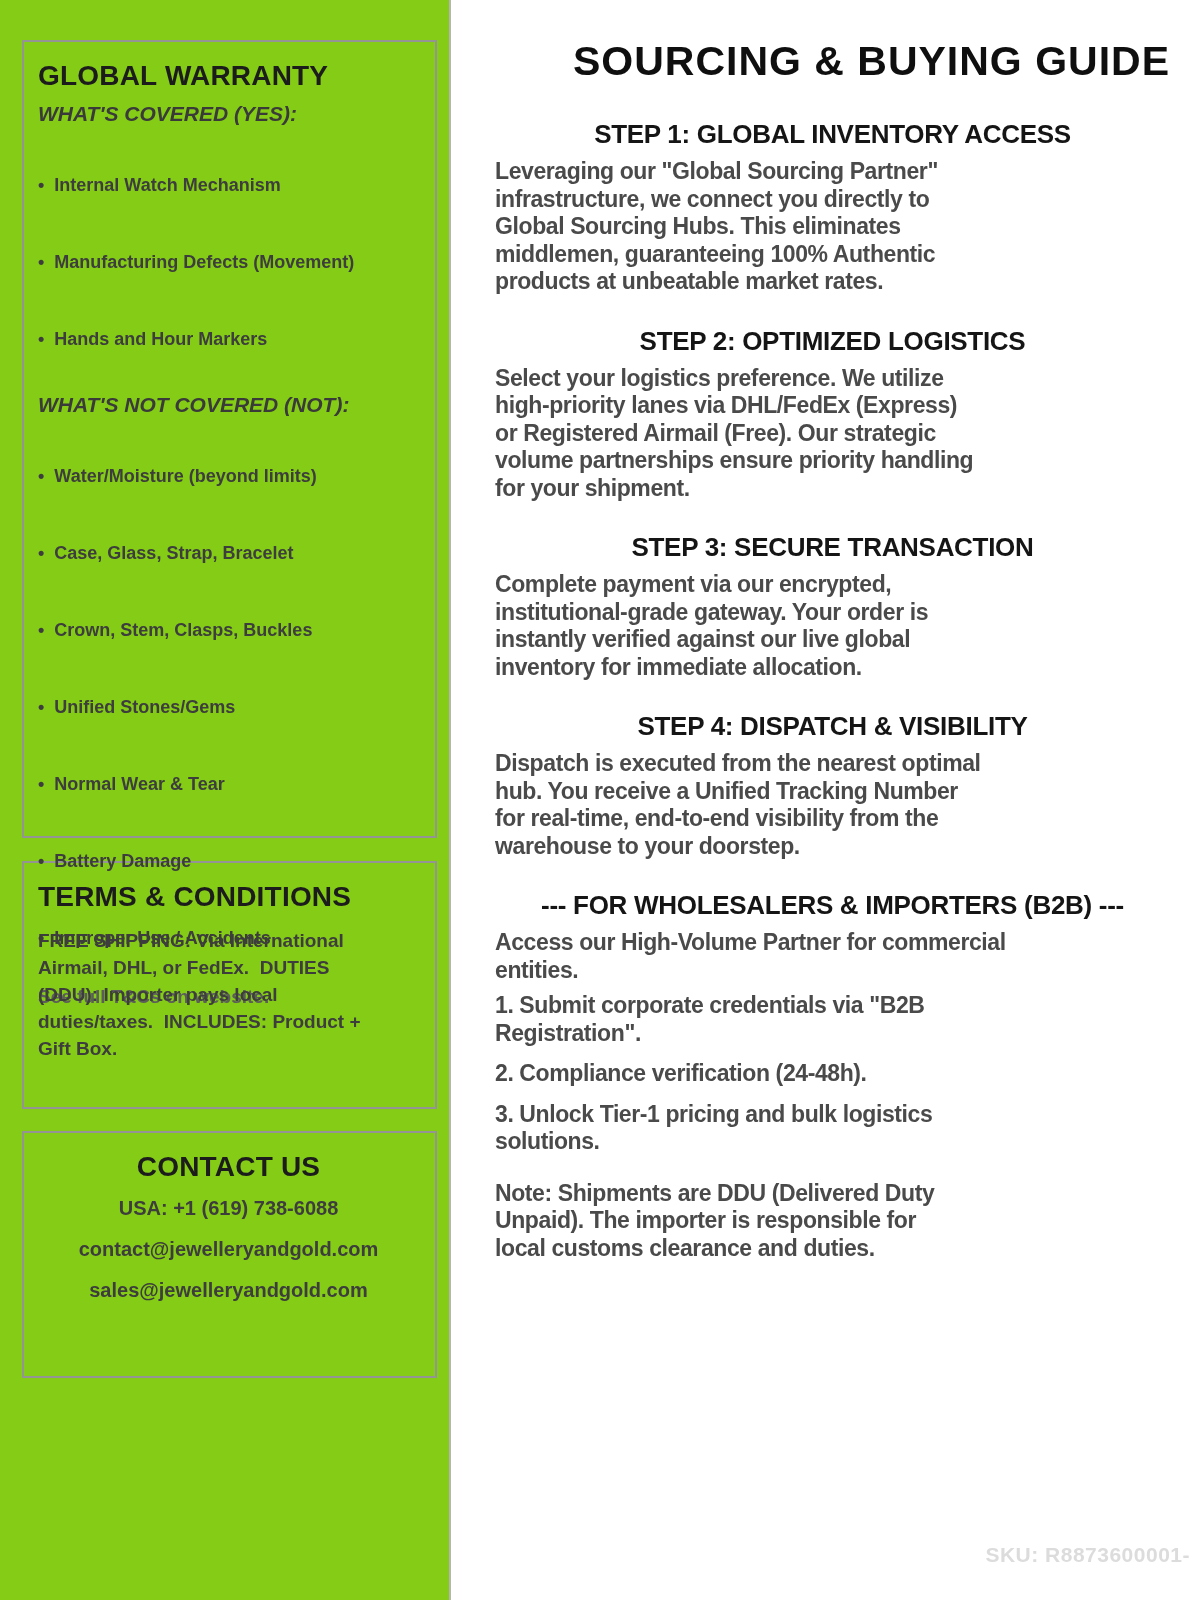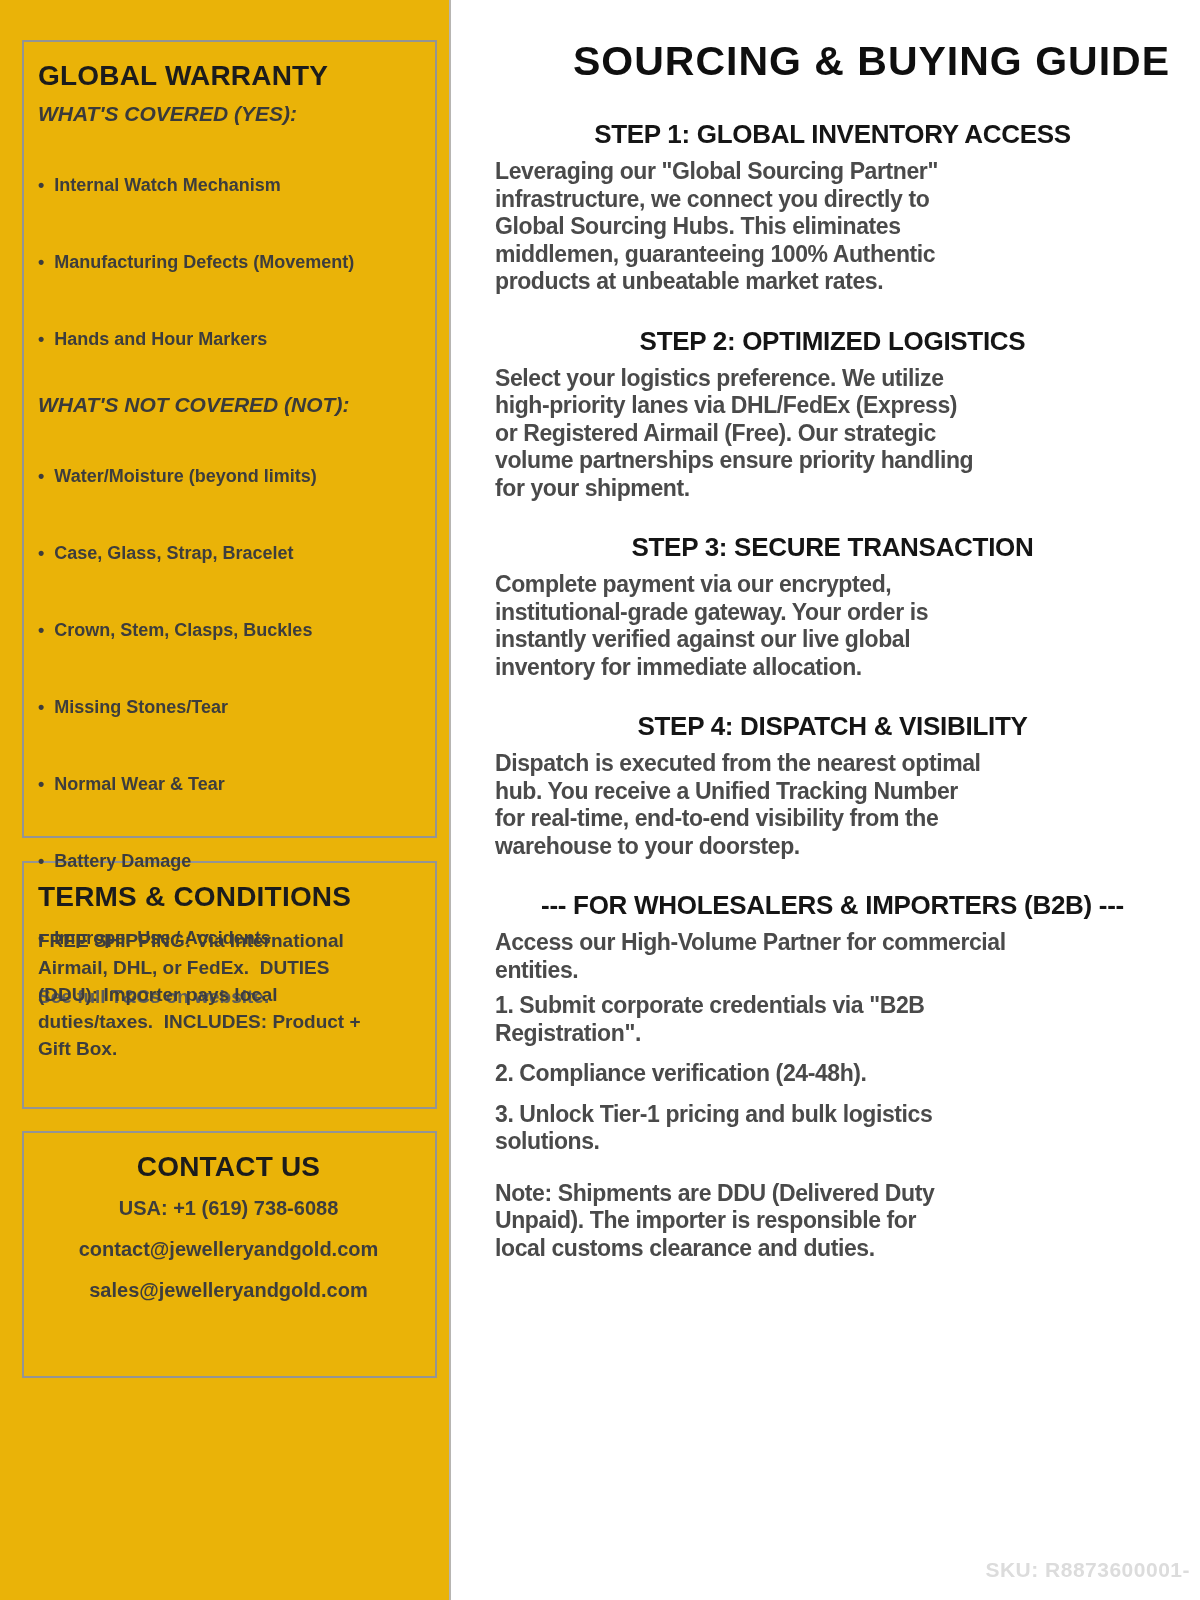--- a/index.html
+++ b/index.html
@@ -4,21 +4,21 @@
 <style>
   html,body { margin:0; padding:0; background:#ffffff; }
   body { font-family:"Liberation Sans", sans-serif; }
   .page {
     position:relative; width:1200px; height:1600px;
     background:#ffffff; overflow:hidden; display:flex;
   }
   
   .sidebar {
     box-sizing:border-box; width:451px; height:1600px;
-    background:#eab308; border-right:2px solid #b7b5b2;
+    background:#84cc16; border-right:2px solid #b7b5b2;
     padding:40px 0 0 22px; flex:0 0 auto;
   }
   .panel {
     box-sizing:border-box; width:415px;
     border:2px solid #949494; padding:18px 16px 0 14px;
   }
   .panel-warranty { height:798px; margin-bottom:23px; }
   .panel-terms    { height:248px; margin-bottom:22px; }
   .panel-contact  { height:247px;text-align:center; }
   .panel h2 {
@@ -61,21 +61,21 @@
   }
   .step-body, .b2b-text {
     margin:0; font-size:23px; line-height:27.5px; font-weight:700;
     color:#4a4a4a; letter-spacing:-0.4px; white-space:pre-line;
   }
   .b2b-section { margin-top:30px; }
   .b2b-intro { margin-bottom:8px; }
   .b2b-item  { margin-bottom:13px; }
   .b2b-note  { margin-top:24px; }
   .sku {
-    position:absolute; right:10px; bottom:18px;
+    position:absolute; right:10px; bottom:33px;
     font-size:21px; font-weight:700; color:#dcdcdc; letter-spacing:0.5px;
   }
 </style>
 </head>
 <body>
 
 <div class="page">
 
   <div class="sidebar">
 
@@ -85,21 +85,21 @@
       <ul>
         <li>Internal Watch Mechanism</li>
         <li>Manufacturing Defects (Movement)</li>
         <li>Hands and Hour Markers</li>
       </ul>
       <p class="subhead second">WHAT'S NOT COVERED (NOT):</p>
       <ul>
         <li>Water/Moisture (beyond limits)</li>
         <li>Case, Glass, Strap, Bracelet</li>
         <li>Crown, Stem, Clasps, Buckles</li>
-        <li>Missing Stones/Tear</li>
+        <li>Unified Stones/Gems</li>
         <li>Normal Wear &amp; Tear</li>
         <li>Battery Damage</li>
         <li>Improper Use / Accidents</li>
       </ul>
       <p class="footnote">See full T&amp;Cs on website.</p>
     </div>
 
     <div class="panel panel-terms">
       <h2>TERMS &amp; CONDITIONS</h2>
       <p class="terms-body">FREE SHIPPING: Via International

